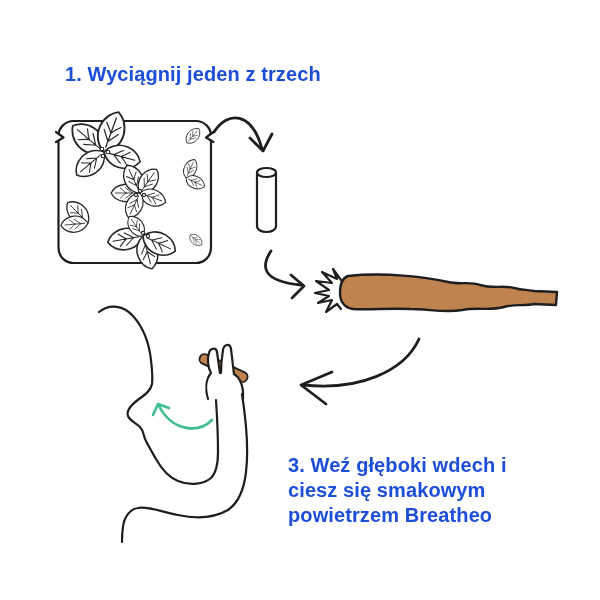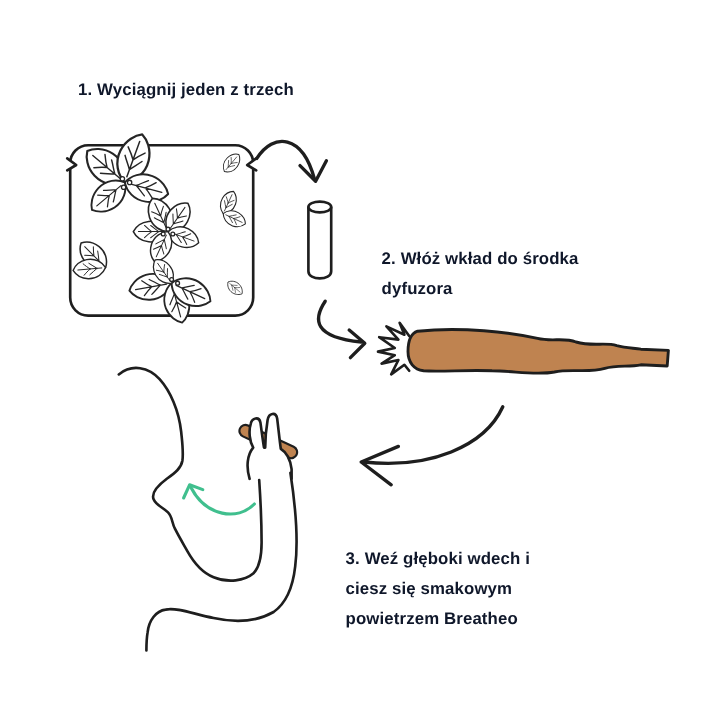--- a/index.html
+++ b/index.html
@@ -1,20 +1,20 @@
 <!DOCTYPE html>
 <html><head>
 <meta charset="utf-8">
 <style>
   html,body{margin:0;padding:0;background:#ffffff;}
   .canvas{position:relative;width:600px;height:600px;background:#ffffff;overflow:hidden;
           font-family:"Liberation Sans",sans-serif;}
   .art{position:absolute;left:0;top:0;}
-  .step-text{position:absolute;font-weight:700;font-size:14px;line-height:25px;
-             color:#0f172a;letter-spacing:.1px;white-space:nowrap;}
+  .step-text{position:absolute;font-weight:700;font-size:20px;line-height:25px;
+             color:#1d4ed8;letter-spacing:.1px;white-space:nowrap;}
   .step-1{left:65px;top:62px;}
   .step-2{left:318px;top:203px;}
   .step-3{left:288px;top:453px;}
 
   
   .ink{stroke:#1e1e1e;fill:none;stroke-width:2.2;stroke-linecap:round;stroke-linejoin:round;}
   .ink-fill{stroke:#1e1e1e;fill:#ffffff;stroke-width:2.2;stroke-linecap:round;stroke-linejoin:round;}
   .arrow{stroke:#1e1e1e;fill:none;stroke-width:2.8;stroke-linecap:round;stroke-linejoin:round;}
   .leaf-body{fill:#ffffff;stroke:#262626;stroke-width:1.5;stroke-linejoin:round;}
   .leaf-veins{fill:none;stroke:#262626;stroke-width:1;stroke-linecap:round;}
@@ -163,24 +163,20 @@
         <path d="M212,420 C198,434 172,431 159,406" fill="none" stroke="#40bf8e" stroke-width="2.6" stroke-linecap="round"></path>
         <path d="M153,415 L158,404 L169,408" fill="none" stroke="#40bf8e" stroke-width="2.6" stroke-linecap="round" stroke-linejoin="round"></path>
       </g>
     </g>
   </svg>
 
   <div class="step-text step-1">
     <div>1. Wyciągnij jeden z trzech</div>
   </div>
 
-  <div class="step-text step-2">
-    <div>2. Włóż wkład do środka</div>
-    <div>dyfuzora</div>
-  </div>
 
   <div class="step-text step-3">
     <div>3. Weź głęboki wdech i</div>
     <div>ciesz się smakowym</div>
     <div>powietrzem Breatheo</div>
   </div>
 
 </div>
 
 </body></html>

